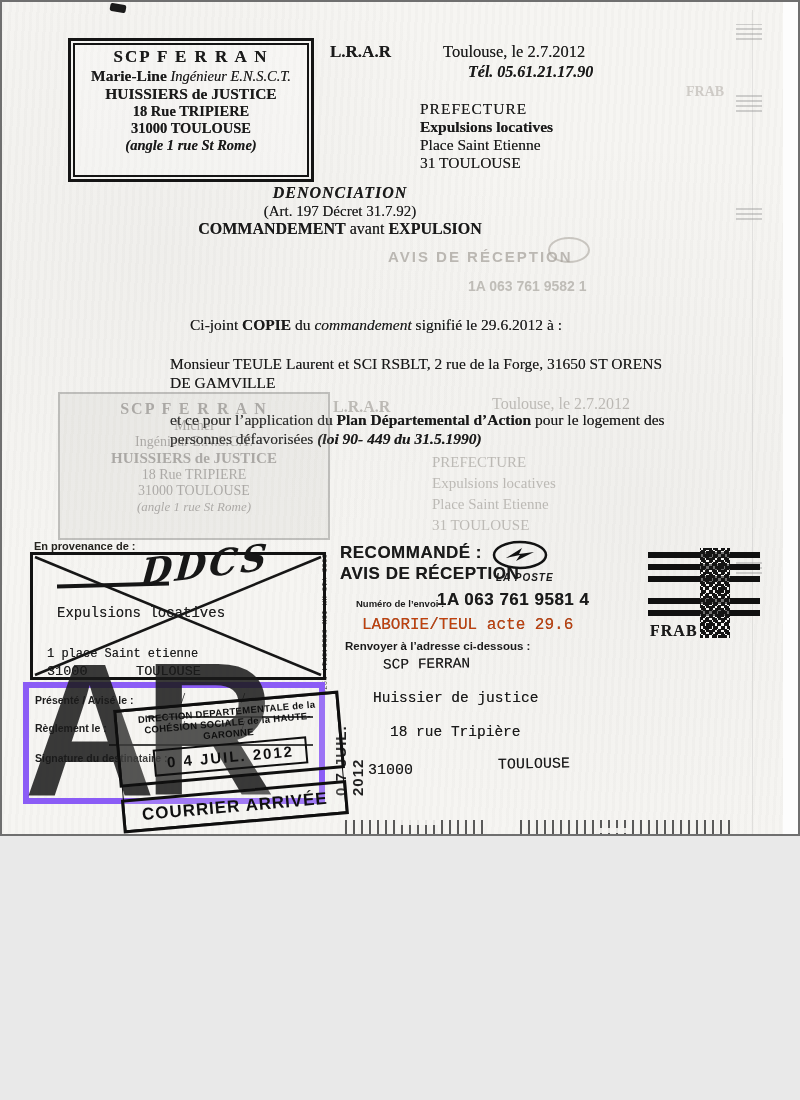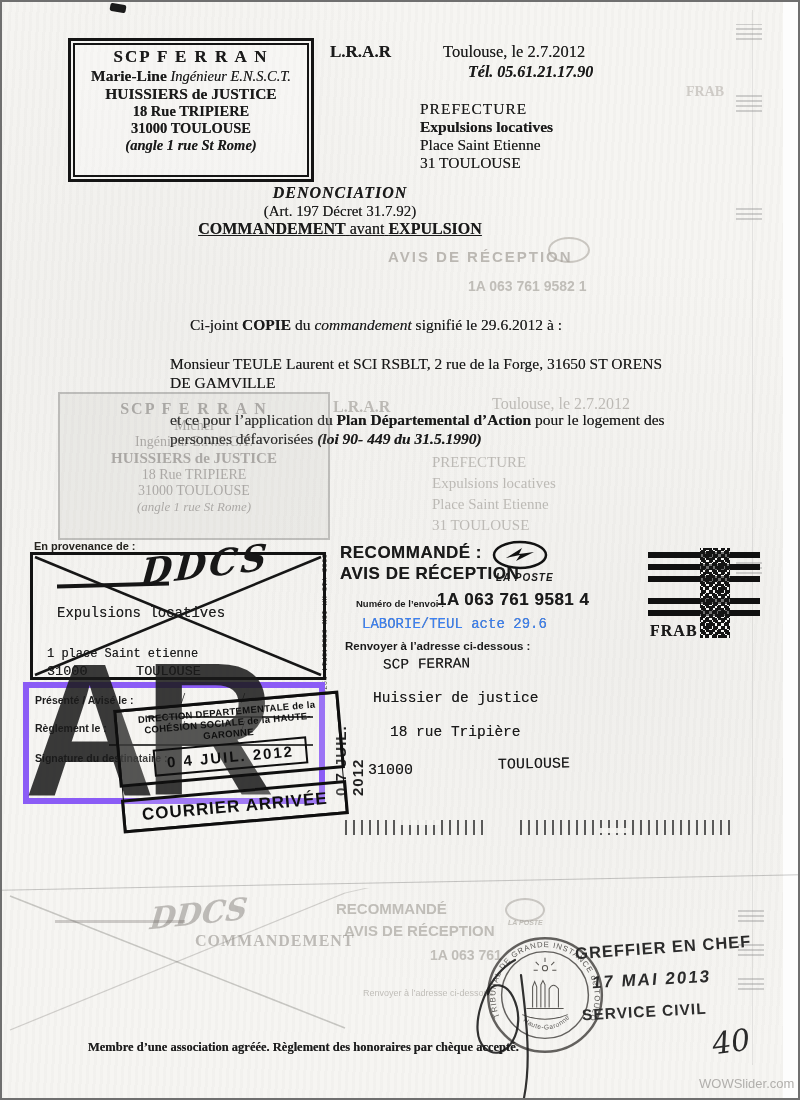--- a/index.html
+++ b/index.html
@@ -1,16 +1,16 @@
 <!DOCTYPE html>
 <html><head>
 <meta charset="utf-8">
 <style>
   html,body{margin:0;padding:0;background:#e9e9e9;}
-  .page{position:relative;width:800px;height:1100px;background:#fff;overflow:hidden;
+  .page{position:relative;width:800px;height:836px;background:#fff;overflow:hidden;
         font-family:"Liberation Serif",serif;color:#1a1a1a;}
   .frame{position:absolute;inset:0;border:2px solid #6f6f6f;z-index:50;pointer-events:none;}
   .scanbg{position:absolute;inset:2px;background:#f6f5f2;
     background-image:
       radial-gradient(circle at 20% 30%, rgba(120,120,120,.05), transparent 40%),
       radial-gradient(circle at 80% 60%, rgba(120,120,120,.05), transparent 45%),
       repeating-linear-gradient(93deg, rgba(0,0,0,.015) 0 3px, transparent 3px 7px);}
   .rightmargin{position:absolute;top:2px;right:2px;width:15px;height:1096px;background:#fdfdfd;}
   .abs{position:absolute;}
   .sans{font-family:"Liberation Sans",sans-serif;}
@@ -29,21 +29,21 @@
 
   .lrar{left:330px;top:42px;font-size:17px;}
   .citydate{left:443px;top:42px;font-size:16.5px;}
   .phone{left:468px;top:63px;font-size:16px;}
   .recipient{left:420px;top:100px;font-size:15.5px;line-height:18px;}
   .recipient .r0{letter-spacing:1px;}
 
   .titleblock{left:160px;top:184px;width:360px;text-align:center;line-height:18px;}
   .t1{font-size:16px;font-weight:bold;font-style:italic;letter-spacing:1px;}
   .t2{font-size:15px;}
-  .t3{font-size:16px;text-decoration:underline;}
+  .t3{font-size:16px;}
 
   .aff{left:95px;top:279px;font-size:15.5px;}
   .cijoint{left:190px;top:316px;font-size:15.5px;}
   .addressee{left:170px;top:354px;width:505px;font-size:15.5px;line-height:19px;}
   .application{left:170px;top:410px;width:515px;font-size:15.5px;line-height:19px;}
 
   
   .ghost{color:rgba(125,120,114,.45);filter:blur(.3px);}
   .g-avis{left:388px;top:248px;font-size:15px;letter-spacing:2px;color:rgba(150,145,138,.6);}
   .g-num2{left:468px;top:278px;font-size:14px;color:rgba(150,145,138,.55);}
@@ -88,21 +88,21 @@
     font-size:15px;text-align:center;letter-spacing:2px;}
   .as-banner{margin-top:12px;border:3px solid #0f0f0f;padding:4px 6px;font-size:17px;
     text-align:center;letter-spacing:1px;background:rgba(246,245,242,.2);}
 
   .recommande{left:340px;top:543px;font-size:17px;letter-spacing:.5px;}
   .avis{left:340px;top:564px;font-size:17px;letter-spacing:.5px;}
   .laposte-logo{left:492px;top:540px;width:56px;height:30px;}
   .laposte-text{left:496px;top:572px;font-size:10px;letter-spacing:1px;}
   .numlabel{left:356px;top:598px;font-size:9.5px;}
   .numero{left:437px;top:590px;font-size:17px;letter-spacing:.5px;}
-  .reference{left:362px;top:616px;font-size:14px;color:#3b82f6;}
+  .reference{left:362px;top:616px;font-size:16px;color:#c2410c;}
   .renvoyer{left:345px;top:640px;font-size:11.5px;}
   .addr1{left:383px;top:656px;font-size:14.5px;transform:rotate(-1deg);}
   .addr2{left:373px;top:690px;font-size:14.5px;}
   .addr3{left:390px;top:724px;font-size:14.5px;}
   .addr4{left:368px;top:762px;font-size:15px;}
   .addr5{left:498px;top:756px;font-size:15px;transform:rotate(-1deg);}
   .vertdate{left:332px;top:688px;writing-mode:vertical-rl;transform:rotate(180deg);
     font-size:15px;font-weight:bold;letter-spacing:1px;color:#1f1f1f;height:108px;}
 
   .bar{position:absolute;left:0;width:112px;height:6px;background:#101010;}

